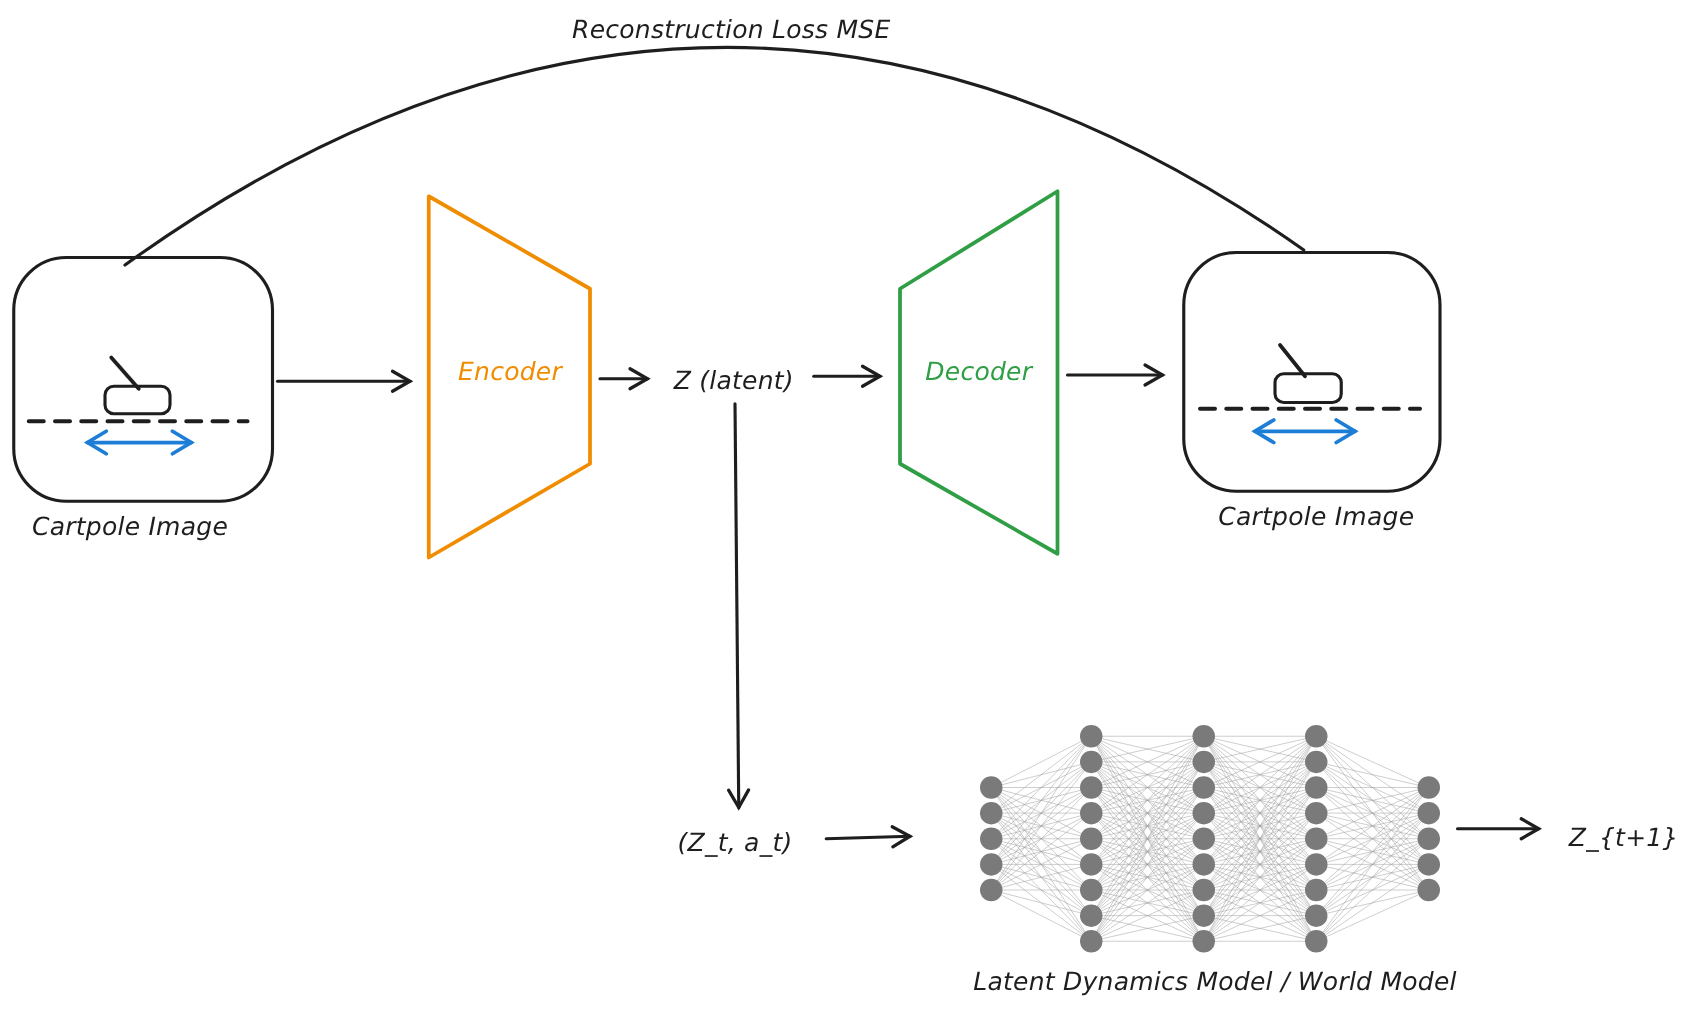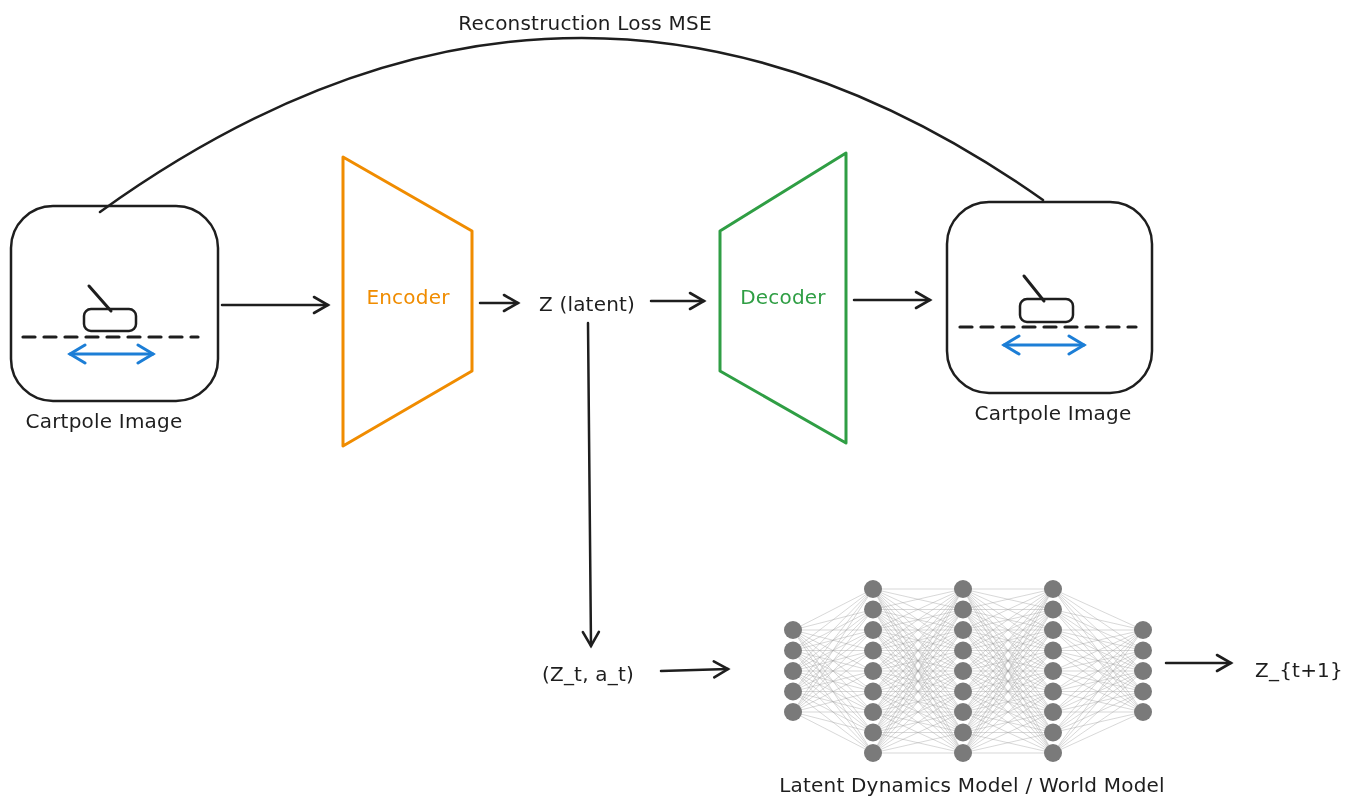--- a/index.html
+++ b/index.html
@@ -1,16 +1,16 @@
 <!DOCTYPE html>
 <html style="--c-stroke: #1e1e1e; --c-encoder: #f08c00; --c-decoder: #2f9e44; --c-motion: #1c7ed6; --c-node: #7a7a7a; --c-edge: #9e9e9e;"><head>
 <meta charset="utf-8">
 <style>
   html, body { margin: 0; padding: 0; background: #ffffff; }
-  .canvas { position: relative; width: 1351px; height: 807px; background: #ffffff; overflow: hidden; }
+  .canvas { position: relative; width: 1351px; height: 807px; background: #ffffff; overflow: hidden; font-style: italic; }
   svg { display: block; }
   .tx { font-family: "DejaVu Sans", "Liberation Sans", sans-serif; font-size: 20px; letter-spacing: 0.2px; text-anchor: middle; }
   .tx-ink { fill: var(--c-stroke, #1e1e1e); }
   .tx-enc { fill: var(--c-encoder, #f08c00); }
   .tx-dec { fill: var(--c-decoder, #2f9e44); }
   .nf { fill: none; }
   .ln-ink { stroke: var(--c-stroke, #1e1e1e); stroke-width: 2.5; stroke-linecap: round; stroke-linejoin: round; }
   .ln-thick { stroke-width: 3; }
   .ln-enc { stroke: var(--c-encoder, #f08c00); stroke-width: 3; stroke-linejoin: round; }
   .ln-dec { stroke: var(--c-decoder, #2f9e44); stroke-width: 3; stroke-linejoin: round; }

